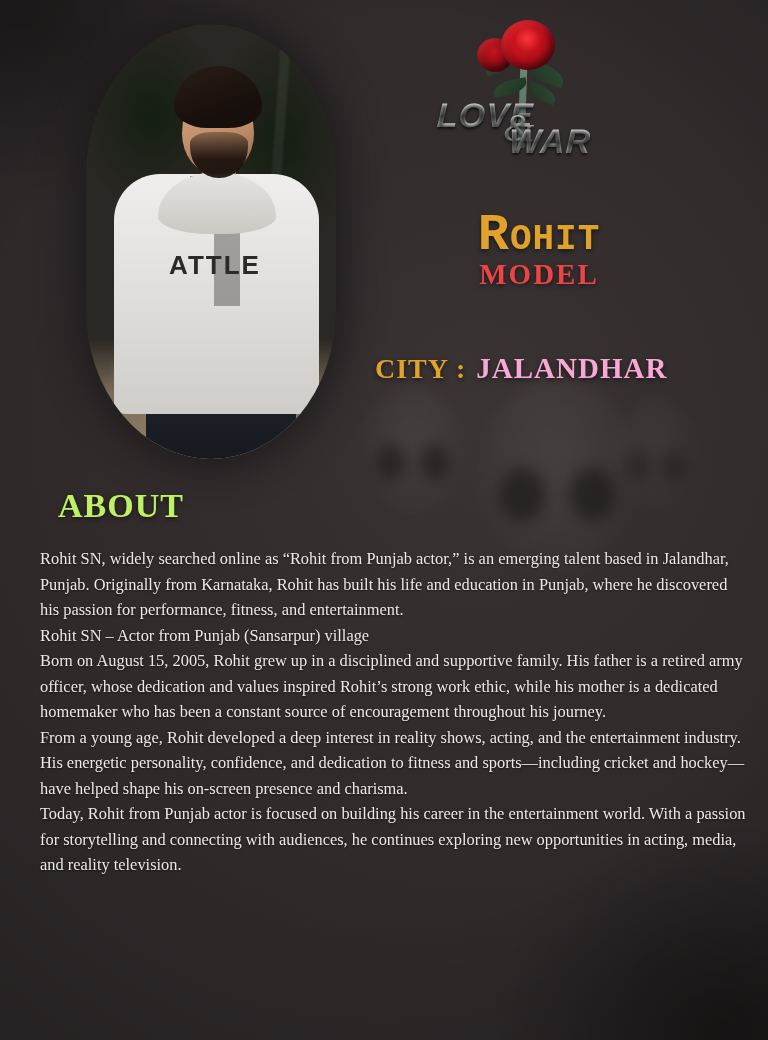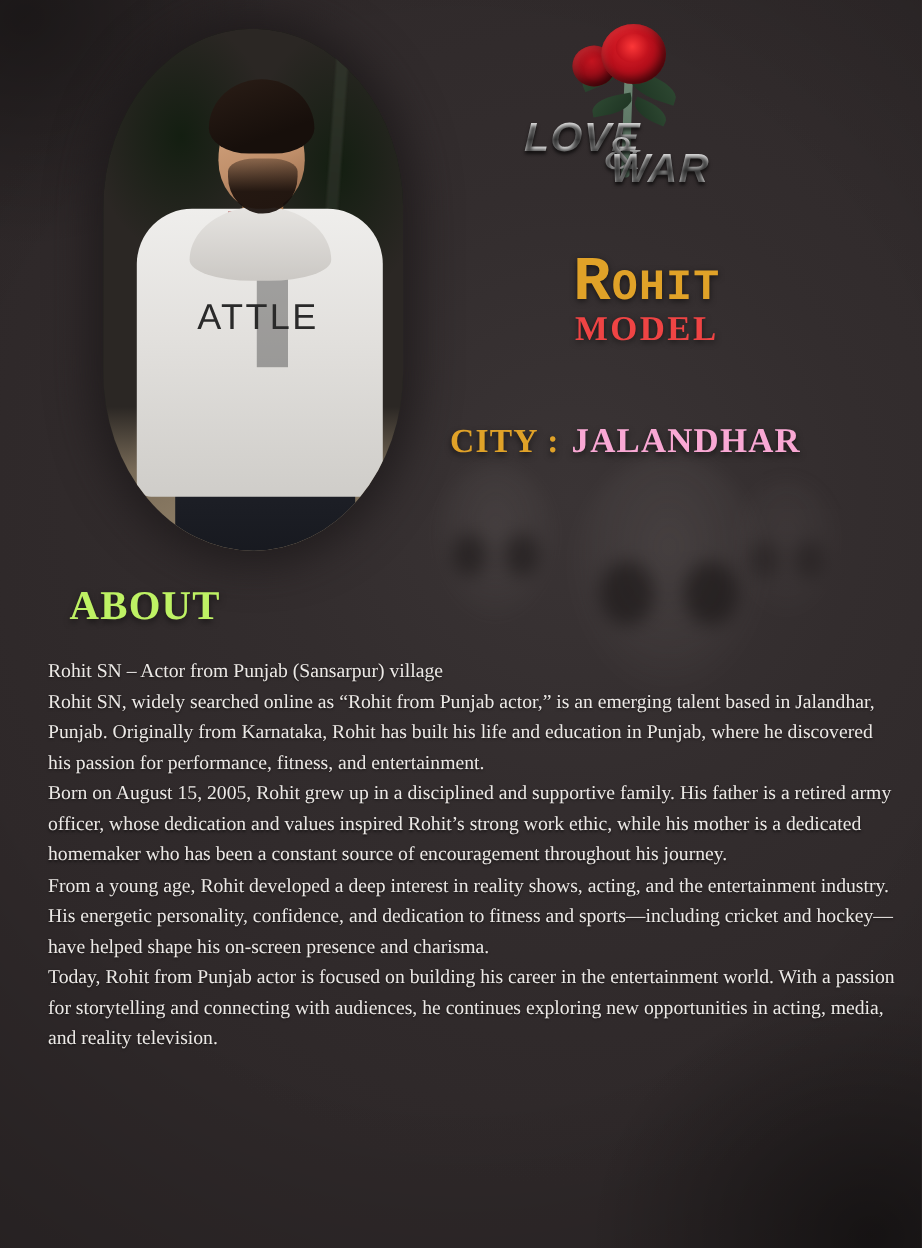--- a/index.html
+++ b/index.html
@@ -135,22 +135,22 @@
     width:50px; height:28px;
     border-radius:0 0 50% 50%;
     background:#b05a5a;
     opacity:.75;
   }
   .hoodie-text{
     position:absolute; left:64px; top:218px;
     width:130px; height:46px;
     display:flex; align-items:center; justify-content:center;
     font-family:"Liberation Sans", sans-serif;
-    font-weight:normal;
-    font-size:30px;
+    font-weight:bold;
+    font-size:26px;
     letter-spacing:2px;
     color:#2a2a2a;
     overflow:hidden;
     white-space:nowrap;
   }
   .hoodie-stripe{
     position:absolute; left:128px; top:206px;
     width:26px; height:76px;
     background:rgba(70,70,70,.45);
   }
@@ -339,18 +339,18 @@
 <div class="name">Rohit</div>
 <div class="role">MODEL</div>
 
 <div class="city-row">
   <span class="city-label">CITY :</span>
   <span class="city-value">JALANDHAR</span>
 </div>
 
 <div class="about-title">ABOUT</div>
 <div class="about-body">
+    <p>Rohit SN, widely searched online as “Rohit from Punjab actor,” is an emerging talent based in Jalandhar, Punjab. Originally from Karnataka, Rohit has built his life and education in Punjab, where he discovered his passion for performance, fitness, and entertainment.</p>
     <p>Rohit SN – Actor from Punjab (Sansarpur) village</p>
-    <p>Rohit SN, widely searched online as “Rohit from Punjab actor,” is an emerging talent based in Jalandhar, Punjab. Originally from Karnataka, Rohit has built his life and education in Punjab, where he discovered his passion for performance, fitness, and entertainment.</p>
     <p>Born on August 15, 2005, Rohit grew up in a disciplined and supportive family. His father is a retired army officer, whose dedication and values inspired Rohit’s strong work ethic, while his mother is a dedicated homemaker who has been a constant source of encouragement throughout his journey.</p>
     <p>From a young age, Rohit developed a deep interest in reality shows, acting, and the entertainment industry. His energetic personality, confidence, and dedication to fitness and sports—including cricket and hockey—have helped shape his on-screen presence and charisma.</p>
     <p>Today, Rohit from Punjab actor is focused on building his career in the entertainment world. With a passion for storytelling and connecting with audiences, he continues exploring new opportunities in acting, media, and reality television.</p>
   </div>
 
 </body></html>

